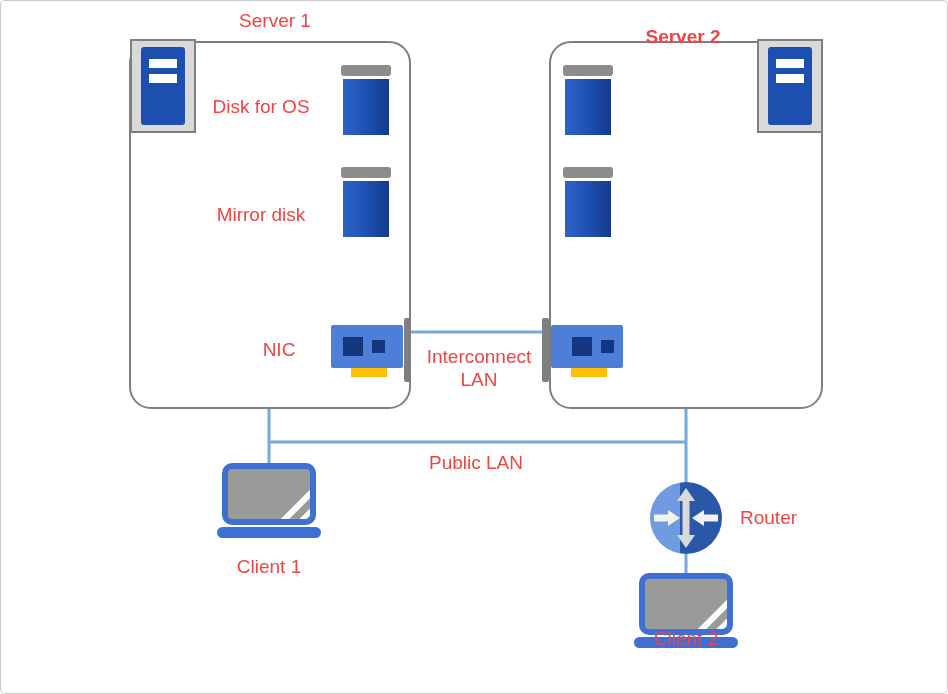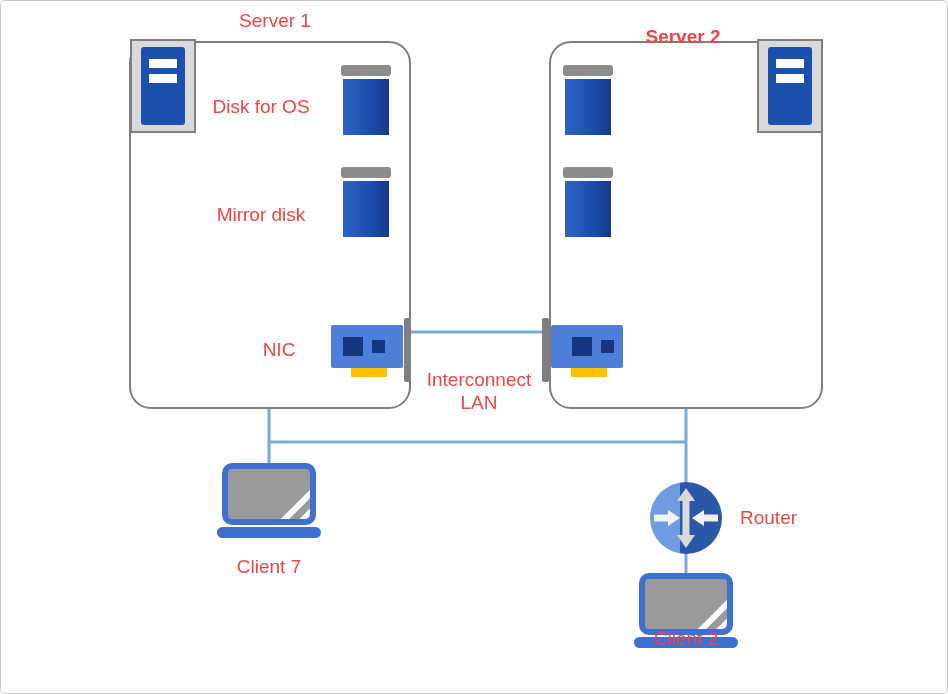--- a/index.html
+++ b/index.html
@@ -45,21 +45,21 @@
   .chip-big{width:20px;height:19px;top:12px;}
   .chip-small{width:13px;height:13px;top:15px;}
   .nic-yellow{position:absolute;top:50px;width:36px;height:9px;background:var(--nic-yellow,#ffc000);}
   .nic-bracket{position:absolute;top:0;width:7px;height:64px;background:var(--border-gray,#7f7f7f);border-radius:2px;}
   #nic1{left:330px;top:317px;}
   #nic1 .nic-card{left:0;} #nic1 .chip-big{left:12px;} #nic1 .chip-small{left:41px;}
   #nic1 .nic-yellow{left:20px;} #nic1 .nic-bracket{left:73px;}
   #nic2{left:541px;top:317px;}
   #nic2 .nic-card{left:9px;} #nic2 .chip-big{left:21px;} #nic2 .chip-small{left:50px;}
   #nic2 .nic-yellow{left:29px;} #nic2 .nic-bracket{left:0;}
-  #interlbl{left:410px;top:367px;width:136px;}
+  #interlbl{left:410px;top:344px;width:136px;}
   #publiclbl{left:395px;top:450px;width:160px;}
   
   .wires{position:absolute;left:0;top:0;pointer-events:none;}
   
   #laptop1{position:absolute;left:216px;top:462px;}
   #laptop2{position:absolute;left:633px;top:572px;}
   #router{position:absolute;left:648px;top:480px;}
   #routerlbl{left:731px;top:505px;width:110px;margin-left:8px;}
   #client1lbl{left:188px;top:554px;width:160px;}
   #client2lbl{left:605px;top:626px;width:160px;}
@@ -125,20 +125,21 @@
   <div class="nic" id="nic2">
     <div class="nic-card">
       <div class="chip chip-big"></div>
       <div class="chip chip-small"></div>
     </div>
     <div class="nic-yellow"></div>
     <div class="nic-bracket"></div>
   </div>
 
   <div class="lbl center" id="interlbl">Interconnect LAN</div>
+  <div class="lbl center" id="publiclbl">Public LAN</div>
 
   <div id="laptop1">
     <svg width="104" height="78" viewBox="0 0 104 78">
       <defs>
           <clipPath id="scr1">
             <rect x="11" y="6" width="82" height="50" rx="5"></rect>
           </clipPath>
         </defs>
       <rect x="8" y="3" width="88" height="56" rx="7" fill="#9a9a9a" stroke="#3f6fd1" stroke-width="6"></rect>
       <g clip-path="url(#scr1)">
@@ -184,16 +185,16 @@
       <rect x="8" y="3" width="88" height="56" rx="7" fill="#9a9a9a" stroke="#3f6fd1" stroke-width="6"></rect>
       <g clip-path="url(#scr2)">
         <line x1="62" y1="62" x2="100" y2="24" stroke="#ffffff" stroke-width="6"></line>
         <line x1="80" y1="62" x2="103" y2="39" stroke="#ffffff" stroke-width="5"></line>
       </g>
       <rect x="0" y="64" width="104" height="11" rx="5.5" fill="#3f6fd1"></rect>
     </svg>
   </div>
 
   <div class="lbl" id="routerlbl">Router</div>
-  <div class="lbl center" id="client1lbl">Client 7</div>
+  <div class="lbl center" id="client1lbl">Client 1</div>
   <div class="lbl center" id="client2lbl">Client 2</div>
 
 </div>
 
 </body></html>

